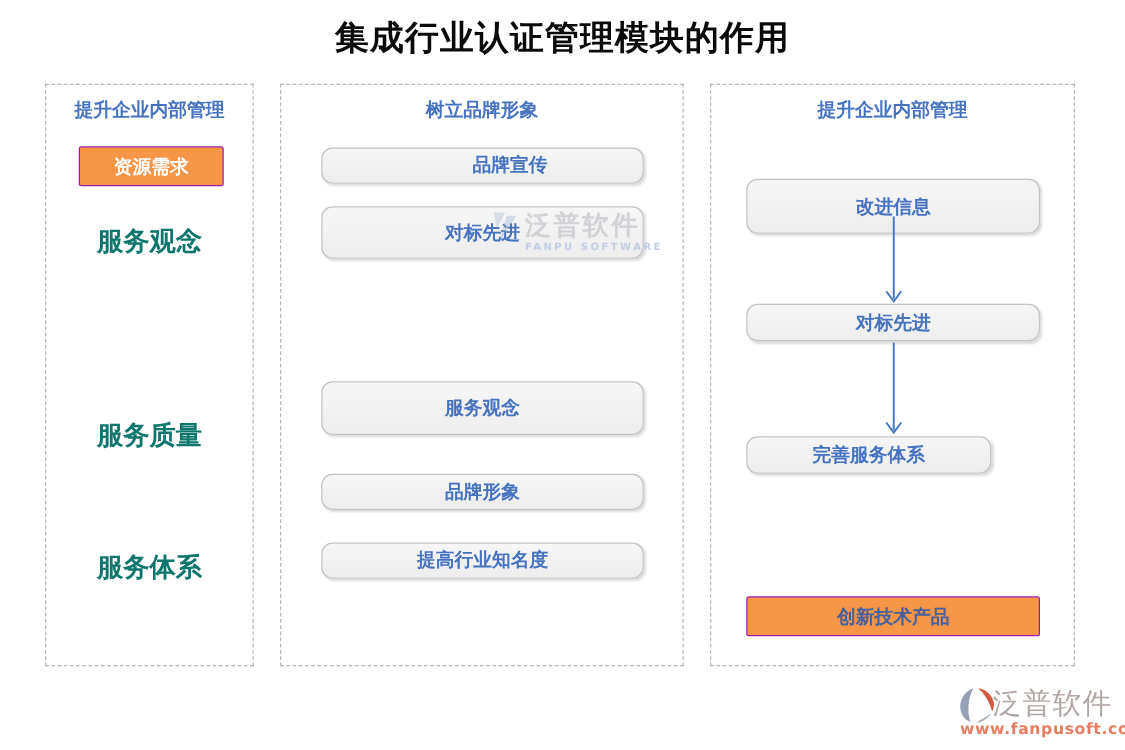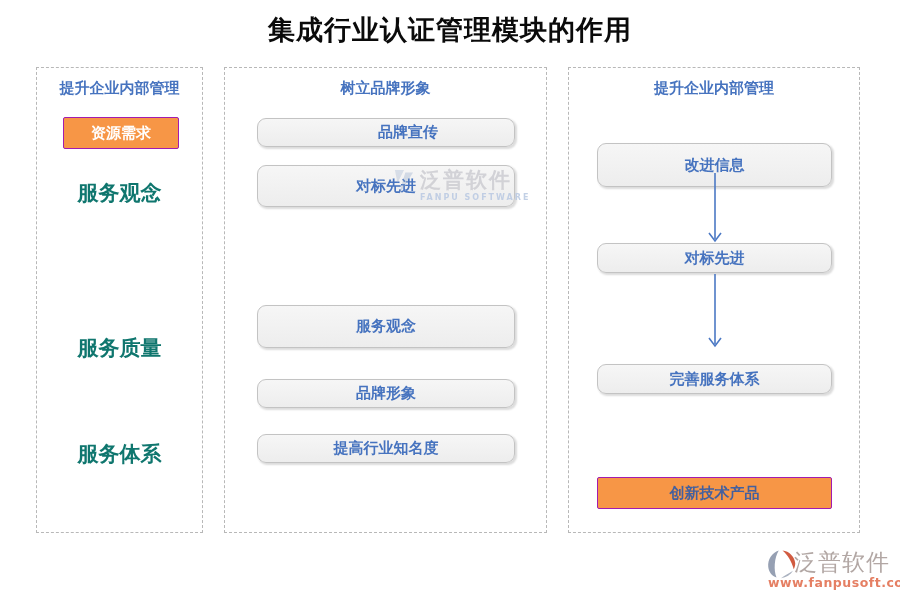--- a/index.html
+++ b/index.html
@@ -94,21 +94,21 @@
     <div class="btn btn-gray" style="left:28px; top:75px; width:235px; height:44px;">改进信息</div>
     <svg class="arrow" style="left:139px; top:105px;" width="14" height="70" viewBox="0 0 14 70">
       <line x1="7" y1="0" x2="7" y2="66" stroke="#4b78c4" stroke-width="1.6"></line>
       <path d="M1,60 L7,68 L13,60" fill="none" stroke="#4b78c4" stroke-width="1.6"></path>
     </svg>
     <div class="btn btn-gray" style="left:28px; top:175px; width:235px; height:30px;">对标先进</div>
     <svg class="arrow" style="left:139px; top:206px;" width="14" height="74" viewBox="0 0 14 74">
       <line x1="7" y1="0" x2="7" y2="70" stroke="#4b78c4" stroke-width="1.6"></line>
       <path d="M1,64 L7,72 L13,64" fill="none" stroke="#4b78c4" stroke-width="1.6"></path>
     </svg>
-    <div class="btn btn-gray" style="left:28px; top:281px; width:235px; height:30px;margin-top:15px;">完善服务体系</div>
+    <div class="btn btn-gray" style="left:28px; top:281px; width:196px; height:30px;">完善服务体系</div>
     <div class="btn btn-orange txt-blue" style="left:28px; top:409px; width:235px; height:32px;">创新技术产品</div>
   </div>
 
   <div class="watermark">
     <svg width="26" height="30" viewBox="0 0 40 44" style="opacity:0.38;">
       <path d="M6,2 L20,2 L10,22 Z" fill="#9fb0cc"></path>
       <path d="M22,6 L34,6 L12,40 Z" fill="#8fa6c9"></path>
     </svg>
     <div class="wm-texts">
       <div class="wm-main">泛普软件</div>

